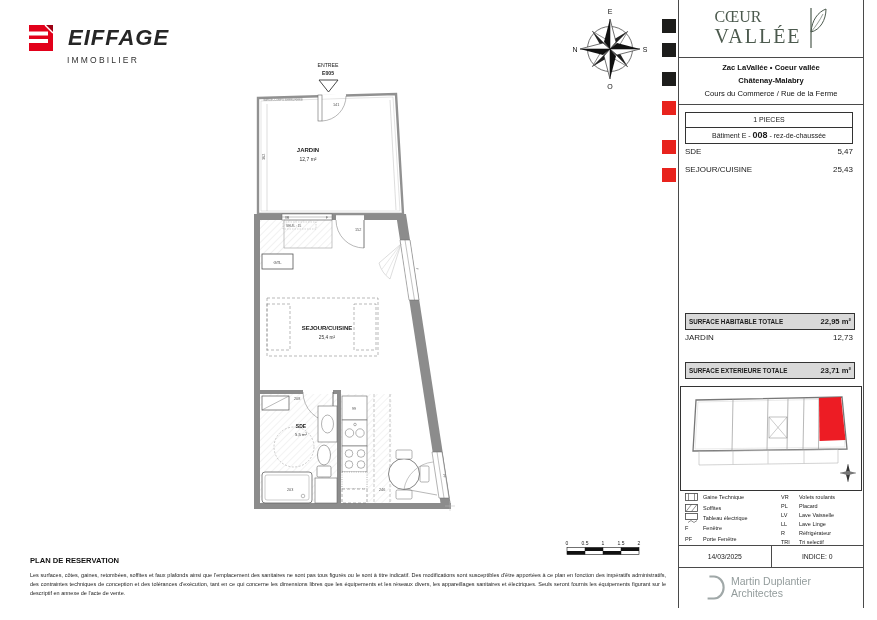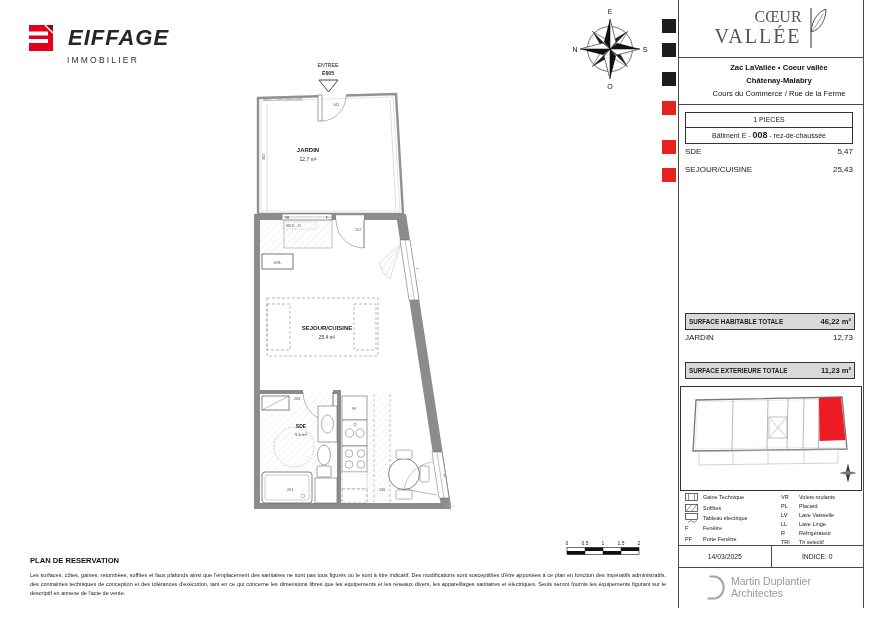--- a/index.html
+++ b/index.html
@@ -14,23 +14,23 @@
   .brand-div{left:67px;top:55px;font-size:8.5px;letter-spacing:2.2px;color:#303030;}
 
   
   .sq{position:absolute;left:662px;width:14px;height:14px;}
 
   
   .panel{position:absolute;left:678px;top:0;width:184px;height:608px;
          border-left:1px solid #4a4a4a;border-right:1px solid #4a4a4a;}
   .p-sep{position:absolute;left:0;width:100%;border-top:1px solid #4a4a4a;}
   .cv-logo{position:absolute;top:6px;left:0;width:100%;display:flex;justify-content:center;align-items:center;gap:2px;}
-  .cv-text{font-family:"Liberation Serif",serif;color:#4c5a4e;text-align:right;line-height:1.05;}
+  .cv-text{font-family:"Liberation Serif",serif;color:#4c5a4e;text-align:left;line-height:1.05;}
   .cv-l2{font-size:20px;letter-spacing:2px;}
-  .p-address{position:absolute;top:61px;left:8px;width:100%;text-align:center;font-size:7.6px;line-height:13px;color:#111;}
+  .p-address{position:absolute;top:61px;left:0;width:100%;text-align:center;font-size:7.6px;line-height:13px;color:#111;}
   .unit-box{position:absolute;left:6px;top:112px;width:166px;height:30px;border:1px solid #333;}
   .unit-r1{height:14px;line-height:14px;text-align:center;font-size:7px;border-bottom:1px solid #333;}
   .unit-r2{height:15px;line-height:15px;text-align:center;font-size:7px;}
   .unit-num{font-weight:bold;font-size:9px;}
   .room-row{position:absolute;left:6px;width:168px;display:flex;justify-content:space-between;font-size:8px;}
   .gray-box{position:absolute;left:6px;width:162px;height:15px;background:#d9d9d9;border:1px solid #333;
             display:flex;align-items:center;justify-content:space-between;padding:0 3px;font-weight:bold;}
   .gray-box .gl{font-size:6.3px;}
   .gray-box .gv{font-size:7.6px;}
   .keyplan{position:absolute;left:1px;top:386px;width:180px;height:103px;border:1px solid #333;}
@@ -307,29 +307,29 @@
       <span>SDE</span>
       <span>5,47</span>
     </div>
     <div class="room-row" style="top:165px">
       <span>SEJOUR/CUISINE</span>
       <span>25,43</span>
     </div>
 
     <div class="gray-box" style="top:313px">
       <span class="gl">SURFACE HABITABLE TOTALE</span>
-      <span class="gv">46,22 m²</span>
+      <span class="gv">22,95 m²</span>
     </div>
     <div class="room-row" style="top:333px">
       <span>JARDIN</span>
       <span>12,73</span>
     </div>
     <div class="gray-box" style="top:362px">
       <span class="gl">SURFACE EXTERIEURE TOTALE</span>
-      <span class="gv">11,23 m²</span>
+      <span class="gv">23,71 m²</span>
     </div>
 
     <div class="keyplan">
       <svg width="178" height="101" viewBox="0 0 178 101">
         <polygon points="15,13 161,10 166,62 12,64" fill="#fff" stroke="#777" stroke-width="1.3"></polygon>
         <polygon points="17,15 159,12 164,60 14,62" fill="none" stroke="#ccc" stroke-width="0.4"></polygon>
         <g stroke="#999" stroke-width="0.7">
           <line x1="52" y1="12.3" x2="51" y2="63.4"></line>
           <line x1="87" y1="11.6" x2="86" y2="62.9"></line>
           <line x1="107" y1="11.2" x2="106" y2="62.6"></line>

